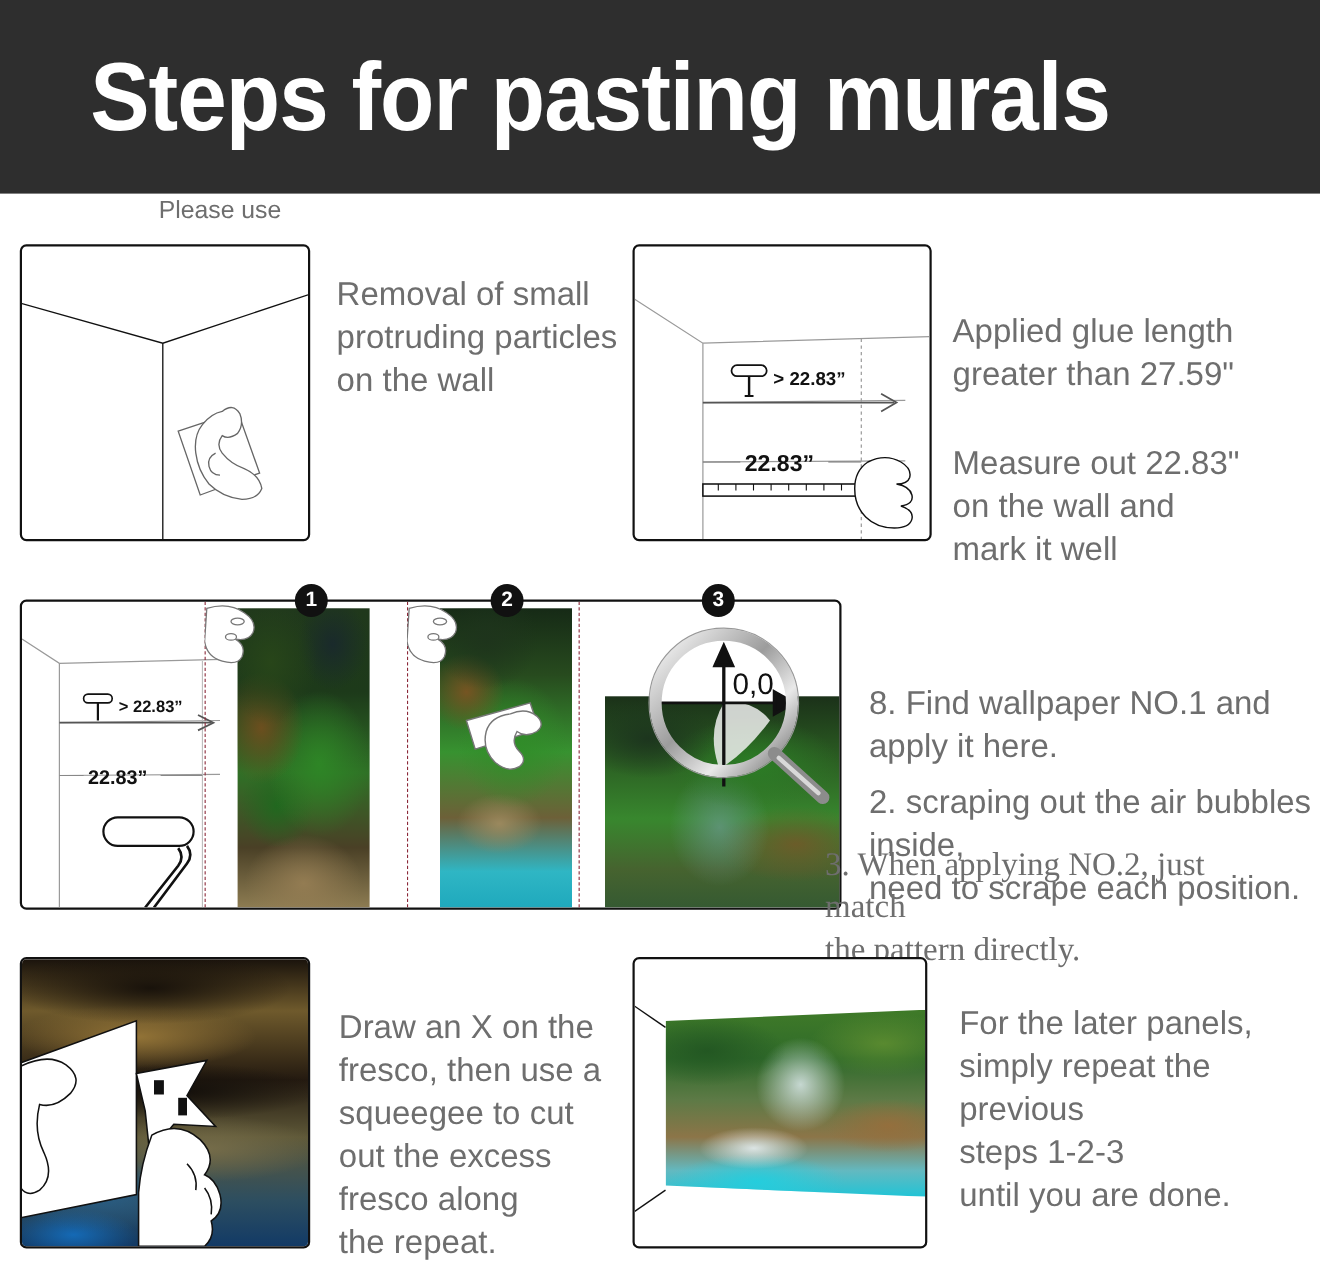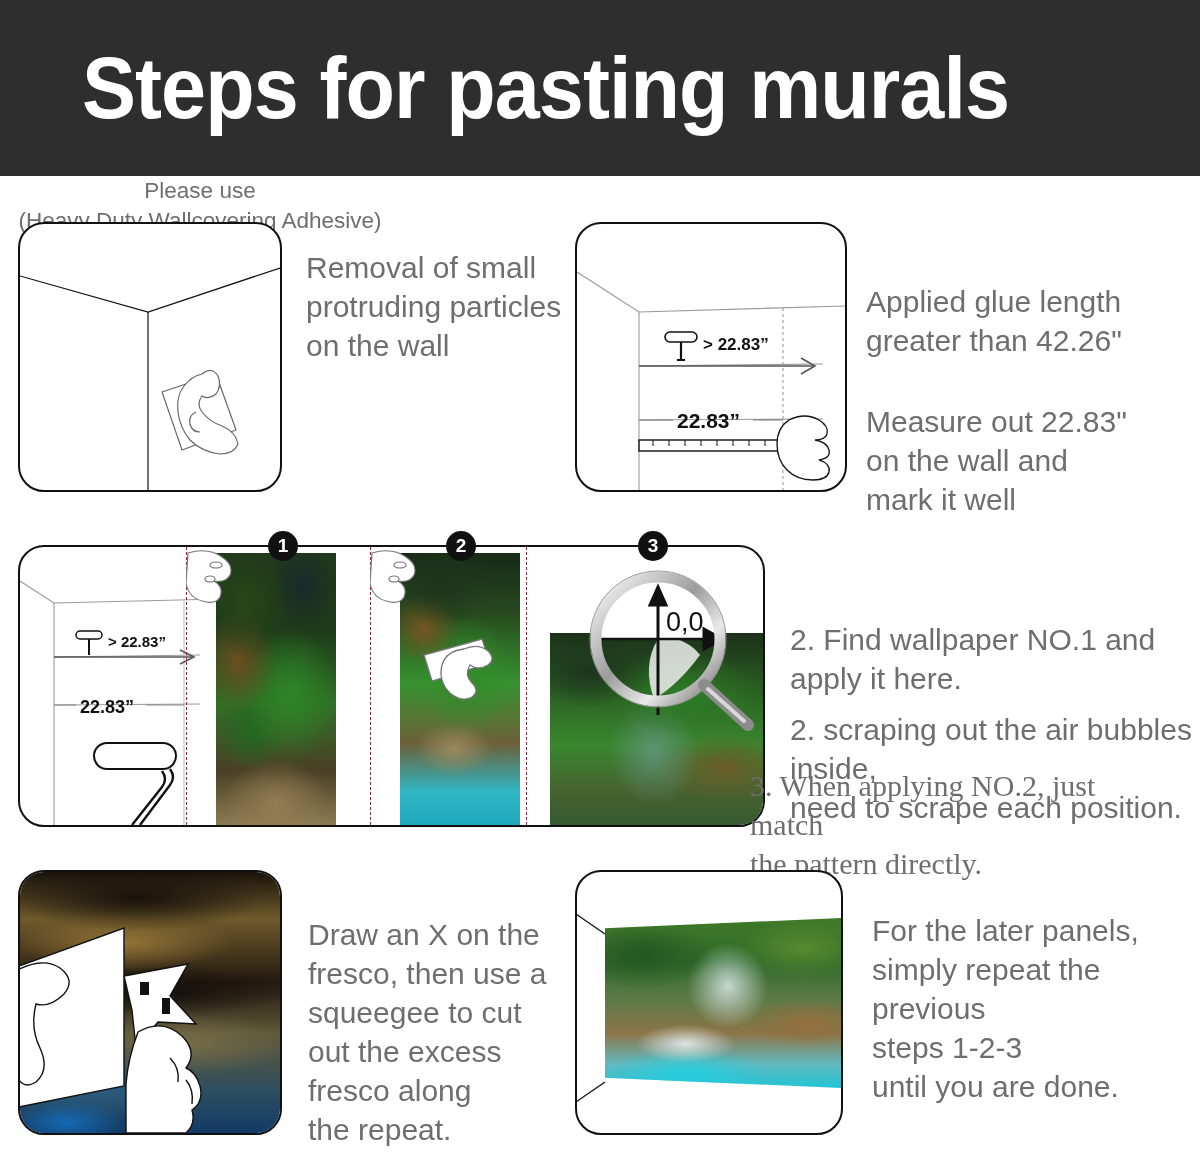--- a/index.html
+++ b/index.html
@@ -25,21 +25,21 @@
     margin-left: 82px;
     transform: scaleX(0.92);
     transform-origin: left center;
     white-space: nowrap;
     line-height: 1;
   }
 
   
   .panel {
     border: 2px solid #111;
-    border-radius: 26px;
+    border-radius: 6px;
     background: #fff;
     position: absolute;
     overflow: hidden;
   }
   .cap { 
     position: absolute;
     color: #6e6e6e;
     font-size: 30px;
     line-height: 1.30;
     white-space: pre-line;
@@ -203,21 +203,21 @@
         <path d="M172 216 L172 222"></path>
           <path d="M188 216 L188 222"></path>
       </g>
     </g>
     <g fill="#fff" stroke="#111" stroke-width="1.3">
       <path d="M212 196 q16 -8 30 0 q10 6 8 14 q-2 6 -12 6 q12 2 14 10 q2 8 -10 10 q12 4 10 12 q-2 8 -16 8 q-16 0 -26 -10 q-10 -10 -10 -26 q0 -16 12 -24 z"></path>
     </g>
   </svg>
 </div>
 <div class="cap" id="capB1">Applied glue length
-greater than 42.26"</div>
+greater than 27.59"</div>
 <div class="cap" id="capB2">Measure out 22.83"
 on the wall and
 mark it well</div>
 
 <div class="panel" id="panelC">
 
   <svg width="200" height="278" viewBox="0 0 200 278" style="position:absolute;left:0;top:0;">
     <g fill="none" stroke="#9a9a9a" stroke-width="1.1">
       <path d="M0 34 L34 56 L200 52"></path>
       <path d="M34 56 L34 278"></path>
@@ -317,23 +317,22 @@
     </g>
   </svg>
 </div>
 
 <div class="badge" id="badge1">1</div>
 <div class="badge" id="badge2">2</div>
 <div class="badge" id="badge3">3</div>
 
 <div id="capC0">
   <div>Please use</div>
-  <div>(Heavy Duty Wallcovering Adhesive)</div>
-</div>
-<div class="cap" id="capC1">2. Find wallpaper NO.1 and apply it here.</div>
+</div>
+<div class="cap" id="capC1">8. Find wallpaper NO.1 and apply it here.</div>
 <div class="cap" id="capC2">2. scraping out the air bubbles inside,
 need to scrape each position.</div>
 <div class="cap" id="capC3">3. When applying NO.2, just match
 the pattern directly.</div>
 
 <div class="panel" id="panelD">
   <div class="ph rockphoto" style="left:0;top:0;width:100%;height:100%;"></div>
   <svg class="ph" style="left:0;top:0;" width="260" height="261" viewBox="0 0 260 261">
 
     <g fill="#ffffff" stroke="#111" stroke-width="1.4">

